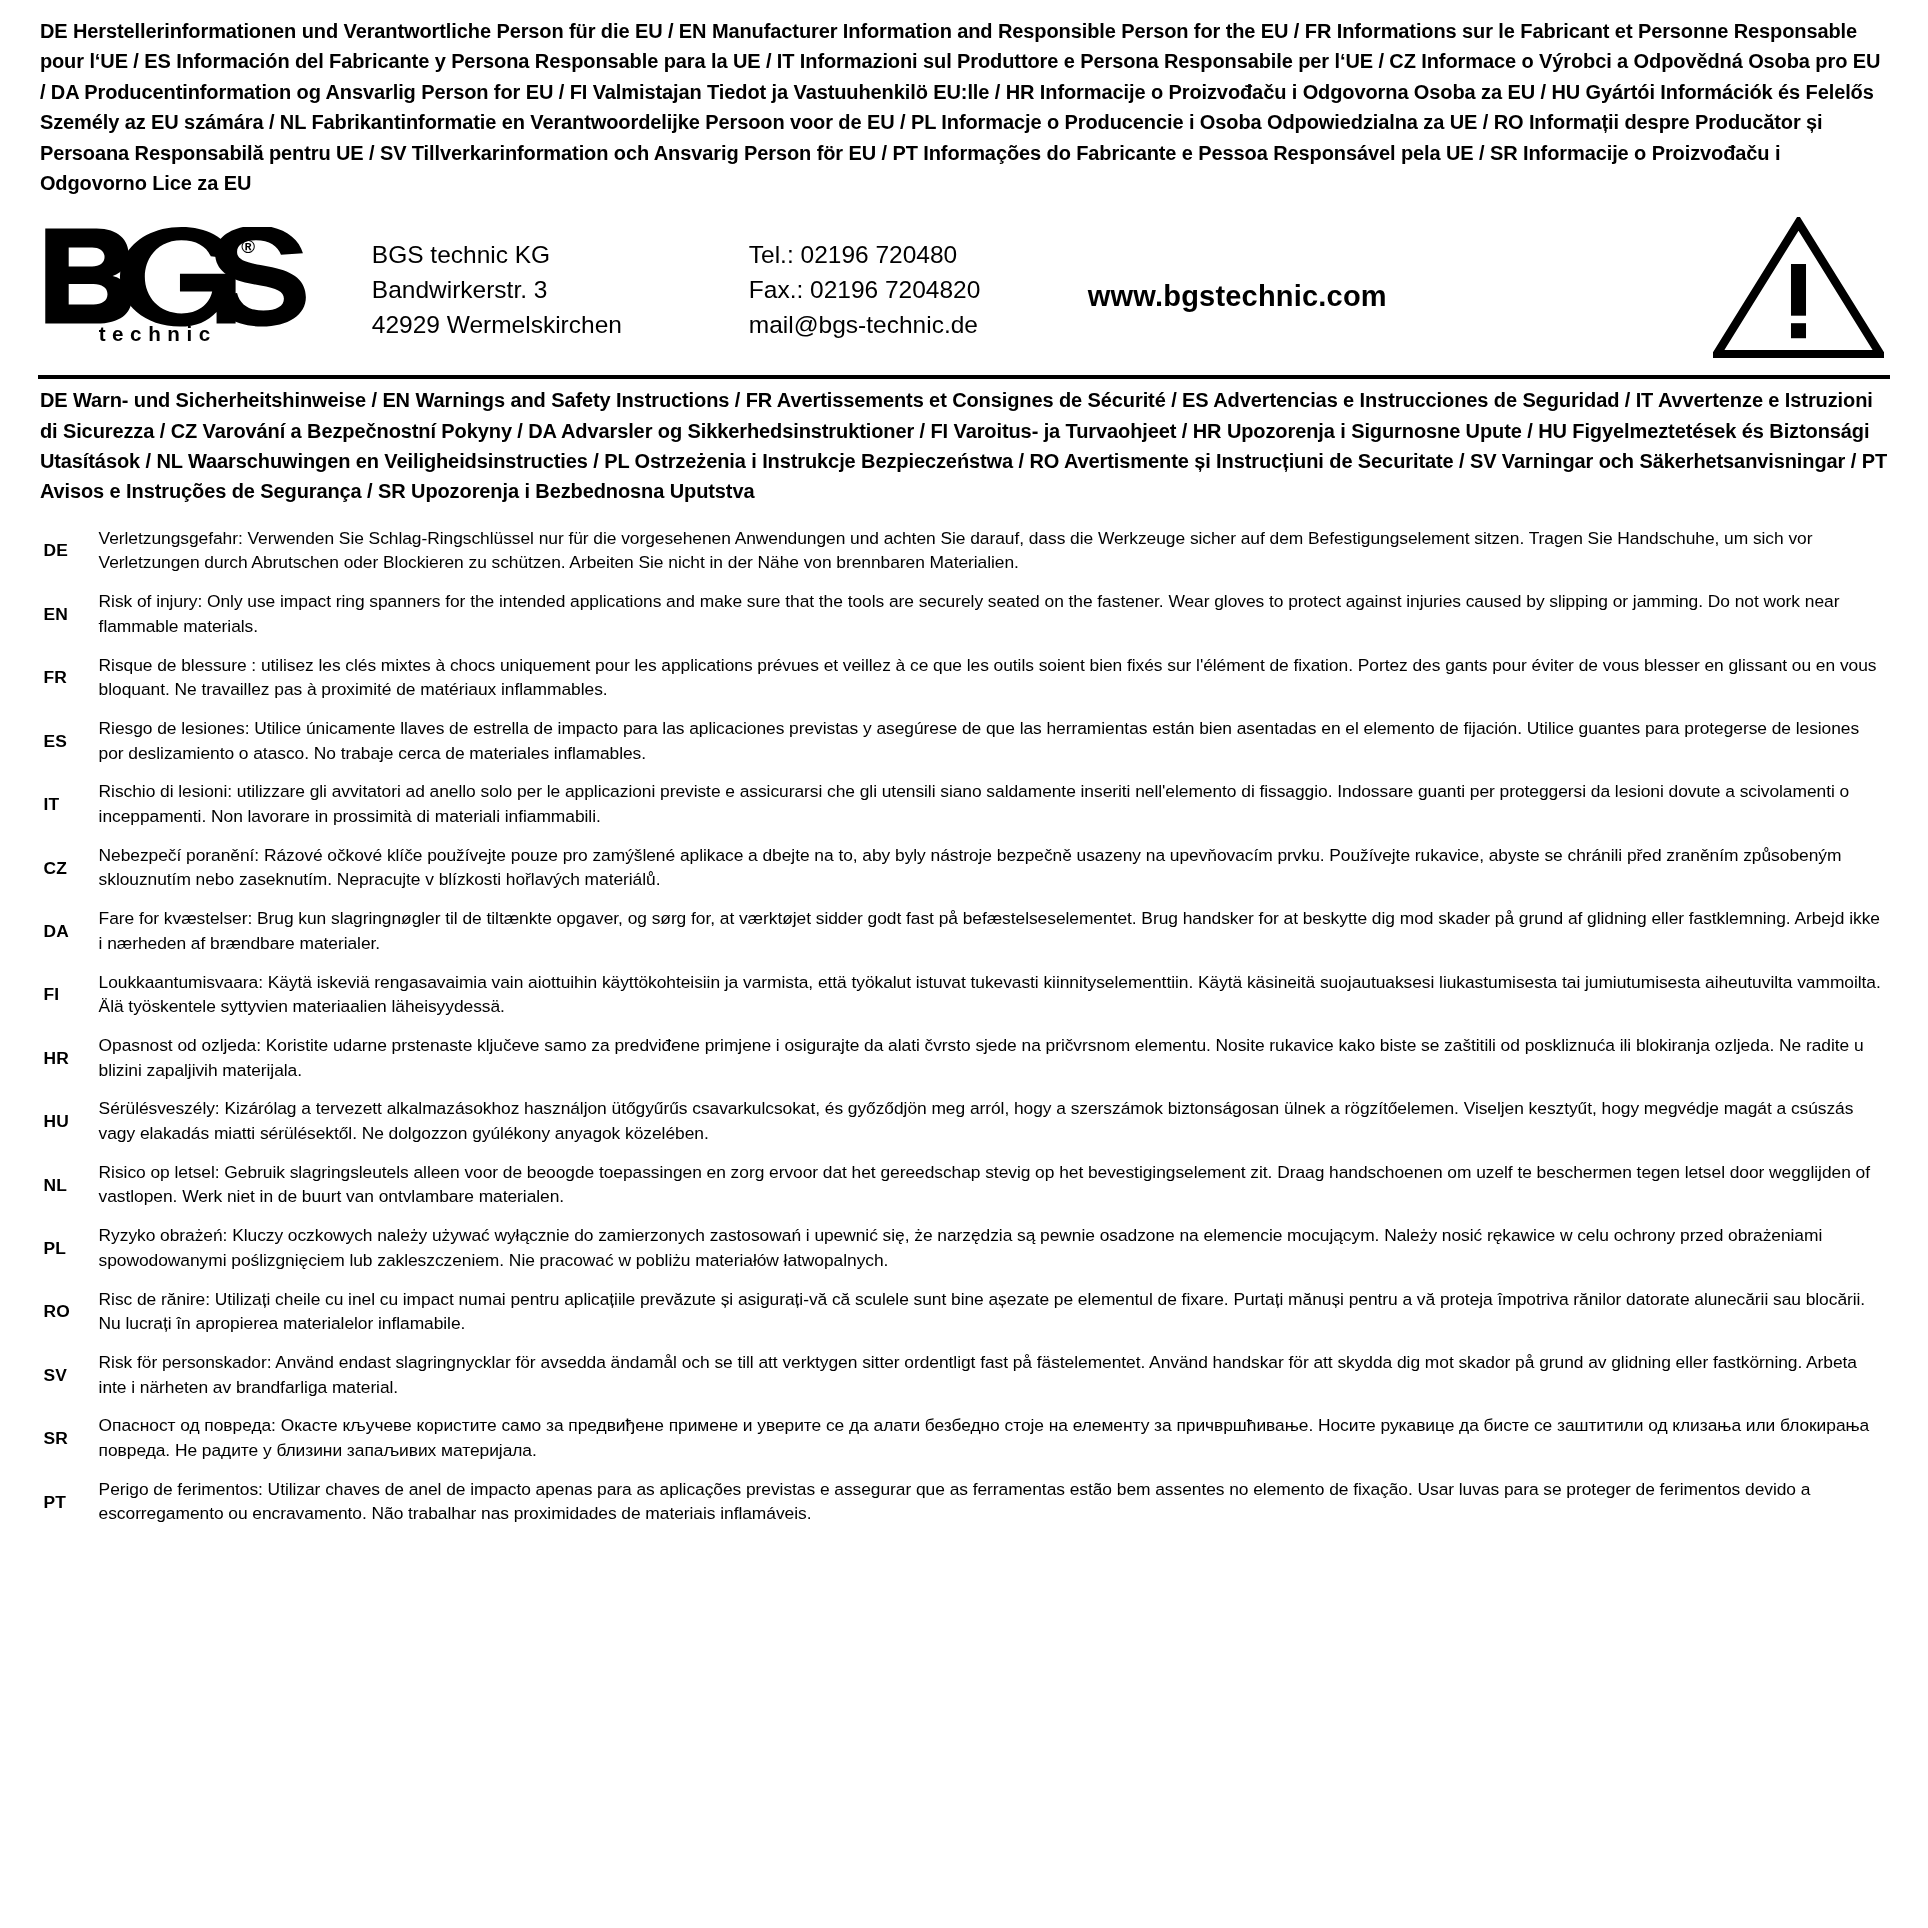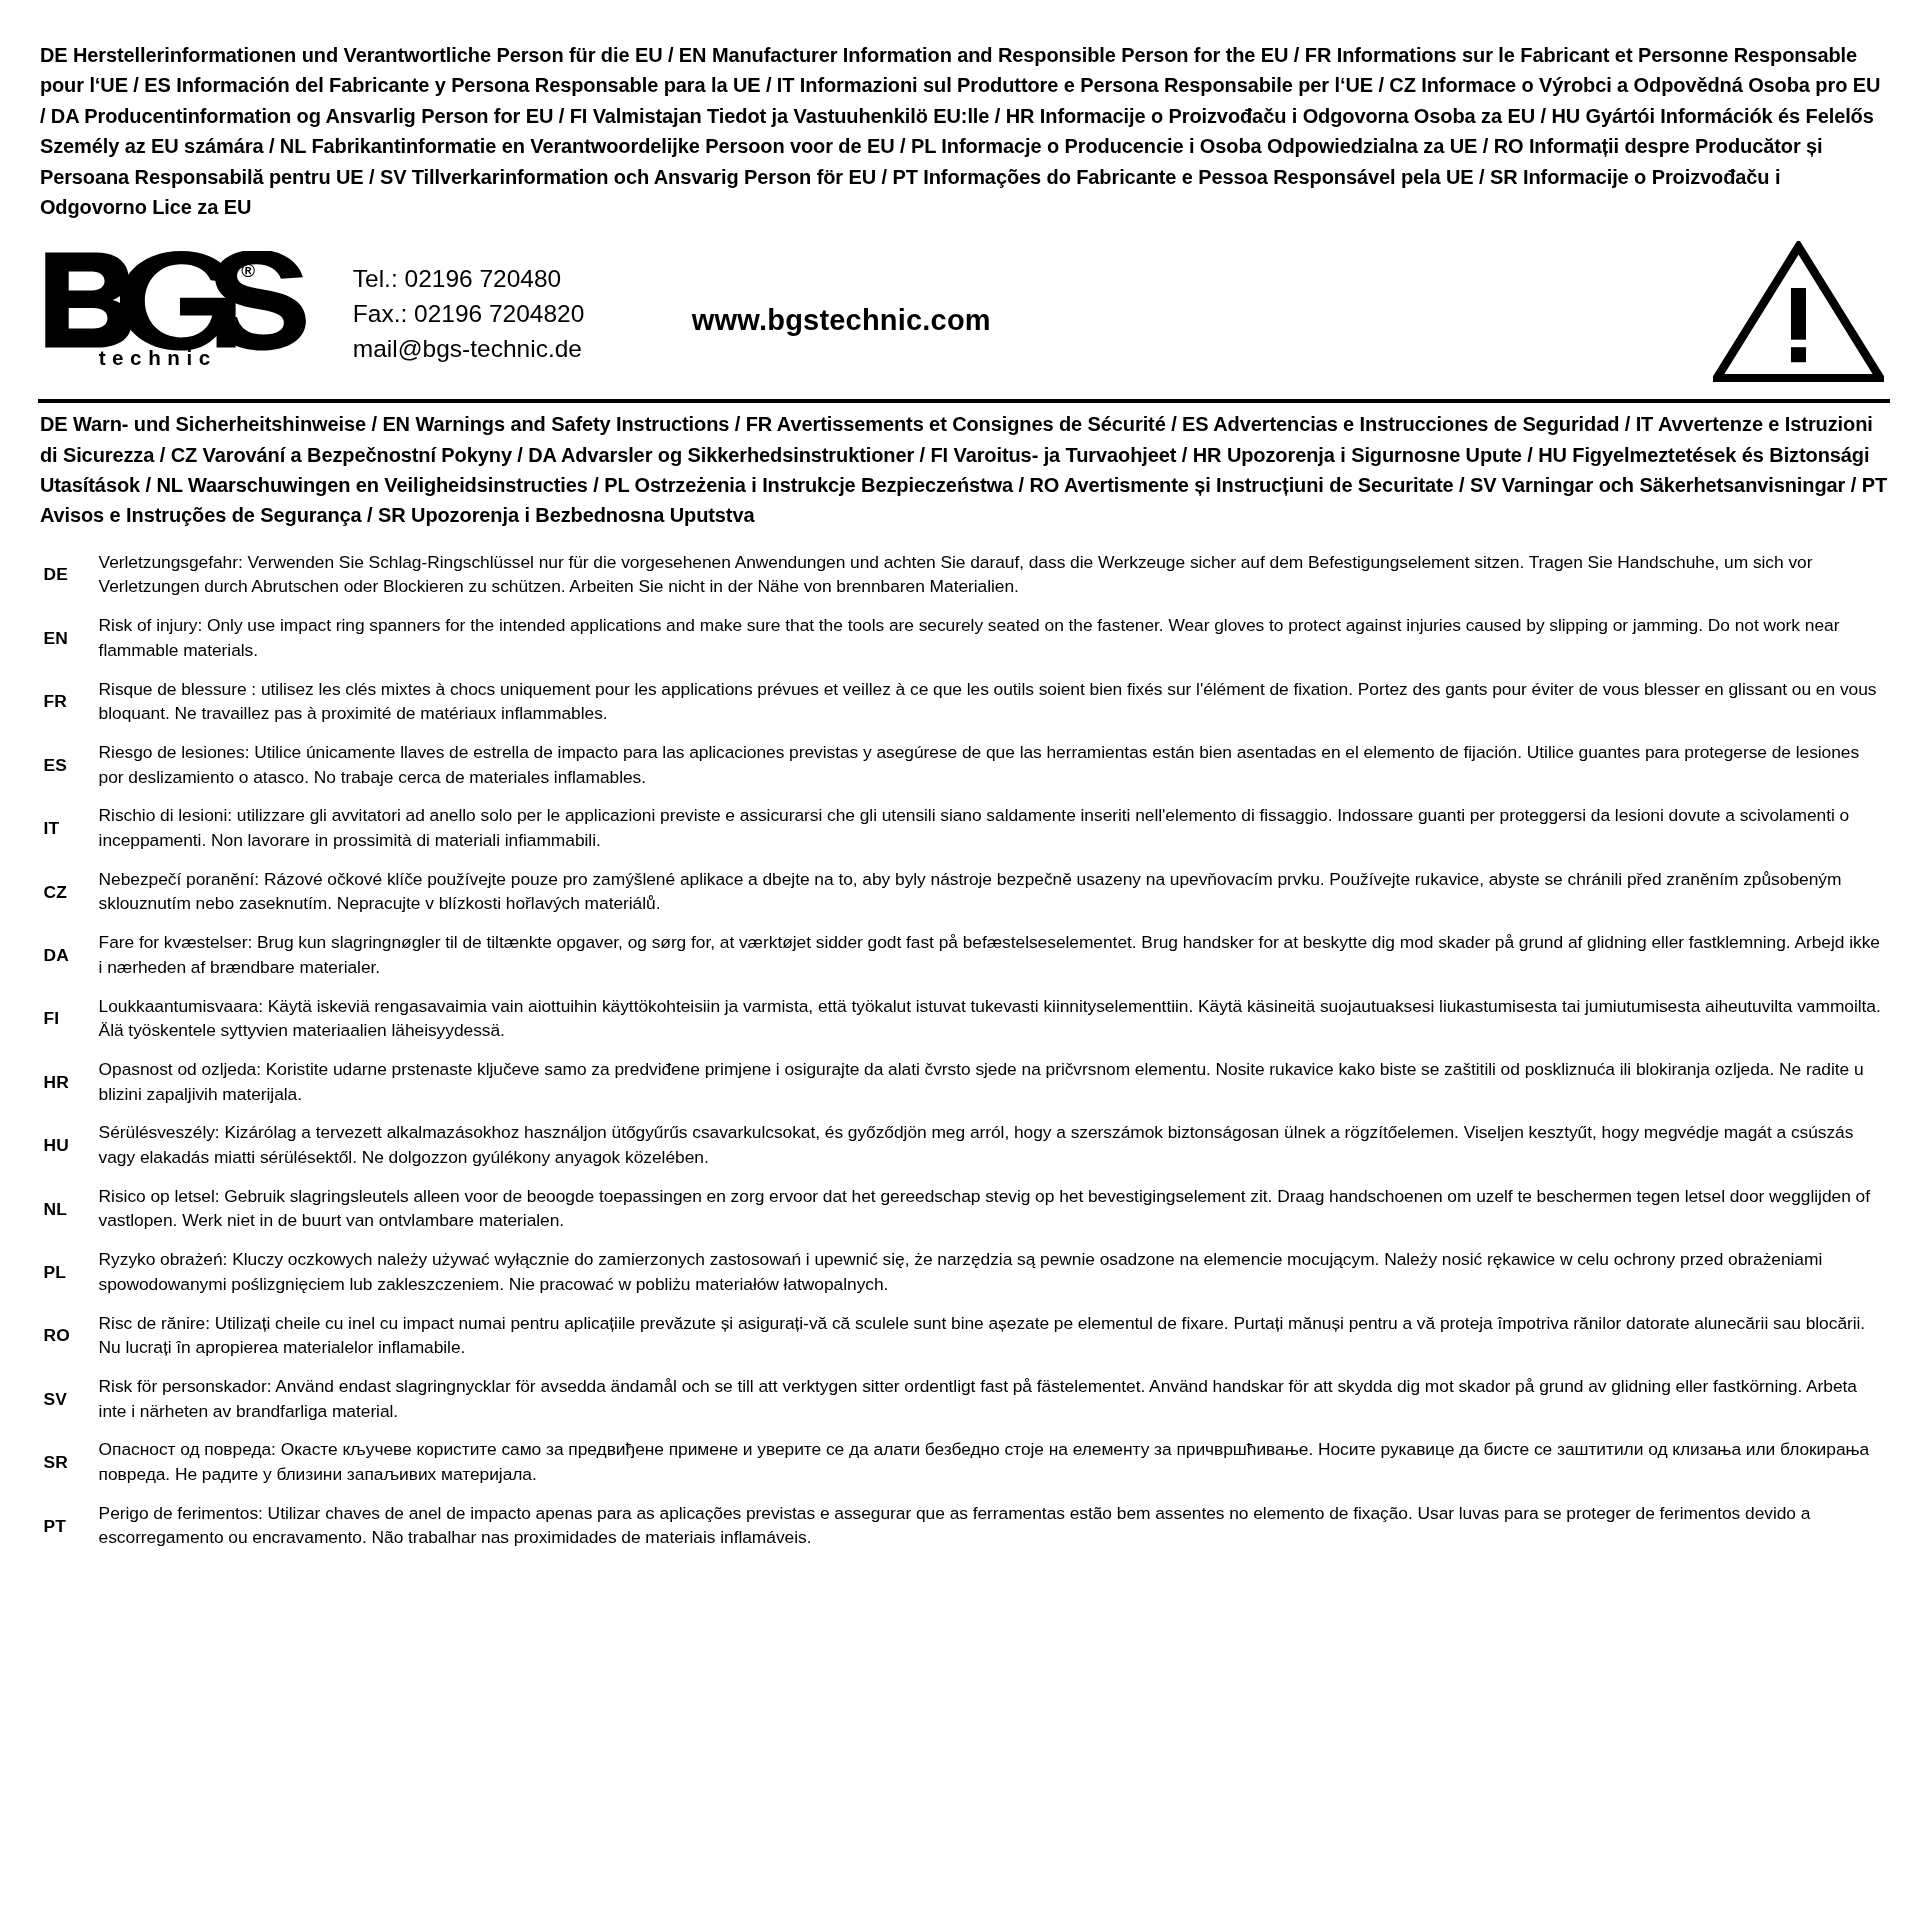--- a/index.html
+++ b/index.html
@@ -11,21 +11,21 @@
     width: 1928px;
     height: 1928px;
     font-family: "Liberation Sans", sans-serif;
     color: #000000;
     -webkit-font-smoothing: antialiased;
   }
   .page {
     box-sizing: border-box;
     width: 1928px;
     height: 1352px;
-    padding: 40px 38px 0 38px;
+    padding: 16px 38px 0 38px;
     position: relative;
   }
 
   
   .header-langs {
     font-size: 20px;
     font-weight: bold;
     line-height: 1.52;
     letter-spacing: -0.1px;
     text-align: left;
@@ -131,20 +131,25 @@
 
           <path d="M212 44 C206 30 192 22 172 22 C142 22 122 44 122 72 C122 100 142 122 172 122 C194 122 210 110 214 92 L170 92 L170 68 L246 68 L246 136 L220 136 L220 120 C208 133 192 140 170 140 C122 140 88 110 88 72 C88 34 122 4 172 4 C208 4 236 20 246 48 Z" transform="scale(0.78) translate(18,-4)"></path>
 
           <path d="M300 42 C296 30 284 22 266 22 C250 22 240 28 240 38 C240 48 250 52 272 56 L288 59 C318 65 334 78 334 100 C334 124 310 140 274 140 C238 140 212 124 206 98 L240 94 C244 110 256 118 276 118 C294 118 304 112 304 102 C304 92 294 88 272 84 L256 81 C228 75 210 62 210 40 C210 18 234 2 268 2 C300 2 324 18 330 40 Z" transform="scale(0.78) translate(26,-4)"></path>
         </g>
         <text x="212" y="28" font-family="Liberation Sans, sans-serif" font-size="20" font-weight="bold" fill="#000">®</text>
         <text x="60" y="122" font-family="Liberation Sans, sans-serif" font-size="22" font-weight="bold" letter-spacing="7" fill="#000">technic</text>
       </svg>
     </div>
 
+    <div class="addr-block">
+      <div>BGS technic KG</div>
+      <div>Bandwirkerstr. 3</div>
+      <div>42929 Wermelskirchen</div>
+    </div>
 
     <div class="contact-block">
       <div>Tel.: 02196 720480</div>
       <div>Fax.: 02196 7204820</div>
       <div>mail@bgs-technic.de</div>
     </div>
 
     <div class="web-block">www.bgstechnic.com</div>
 
     <div class="warn-block">

